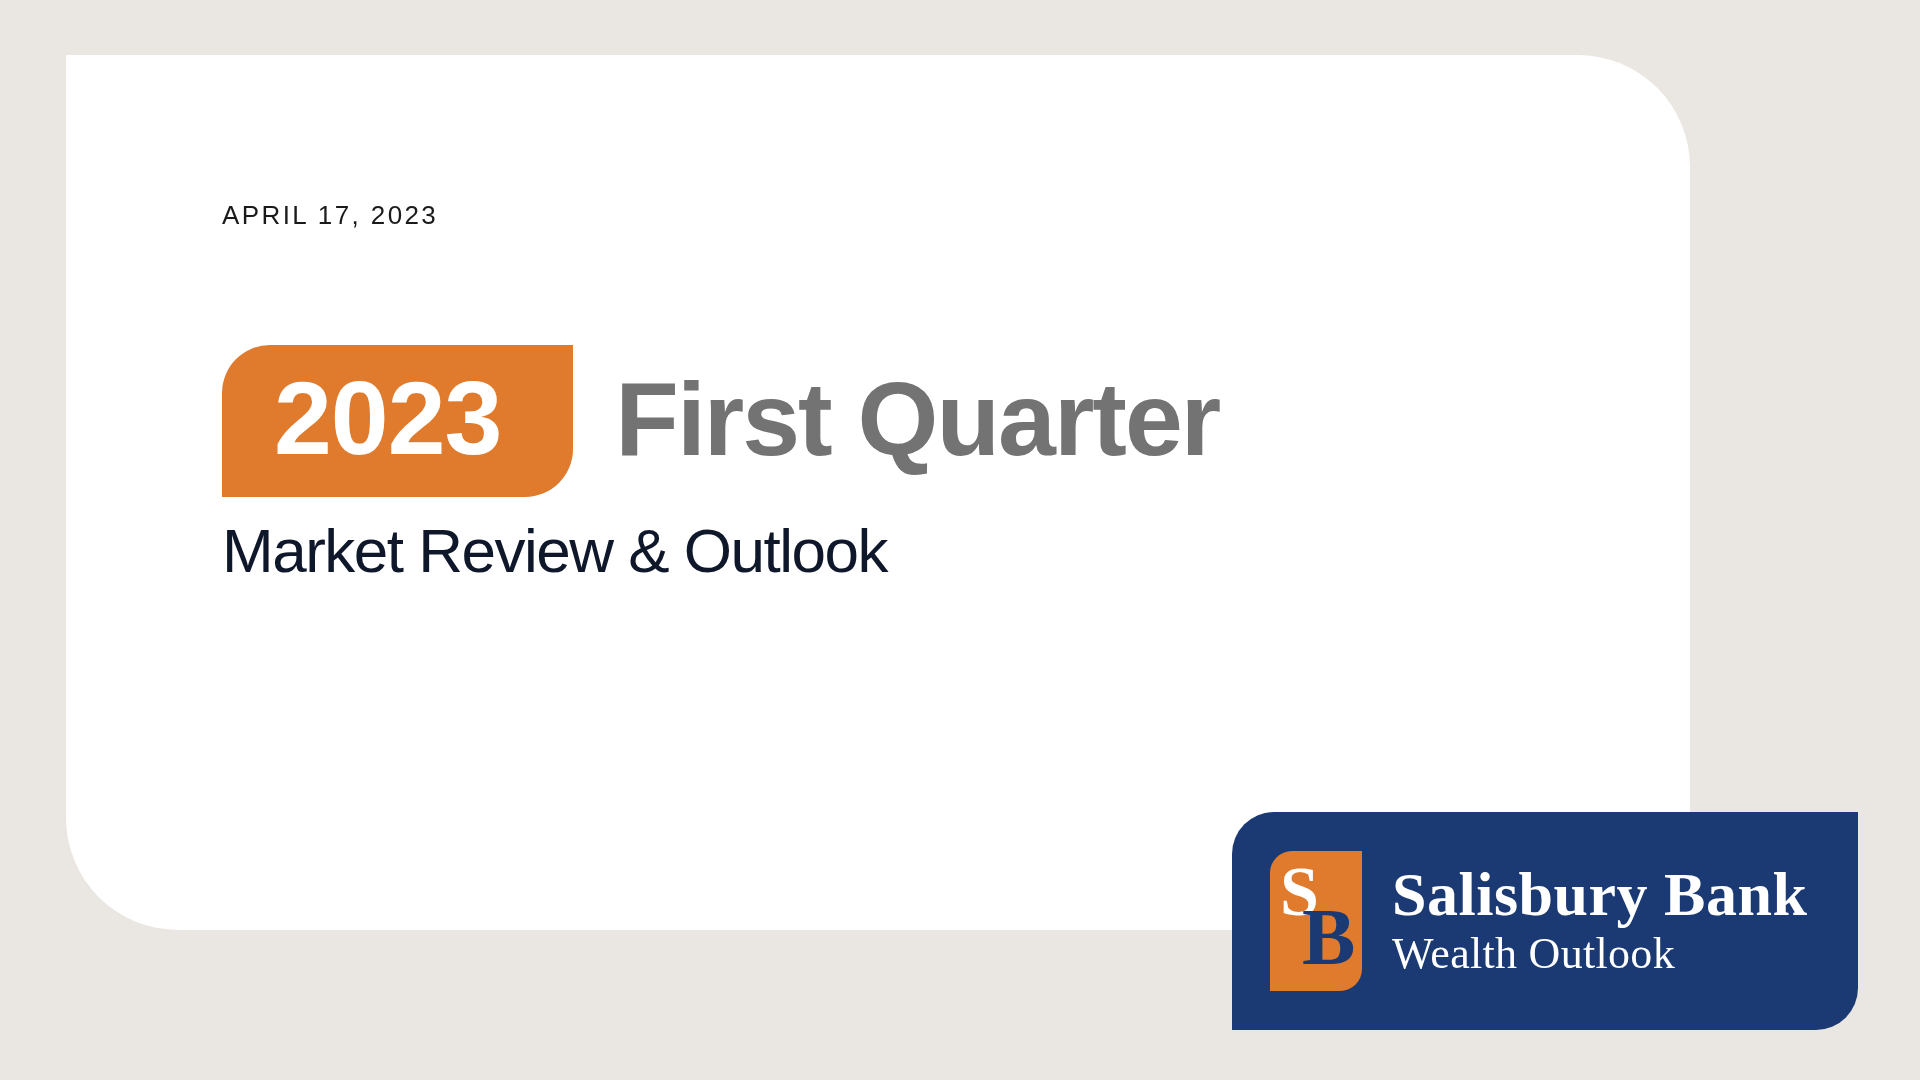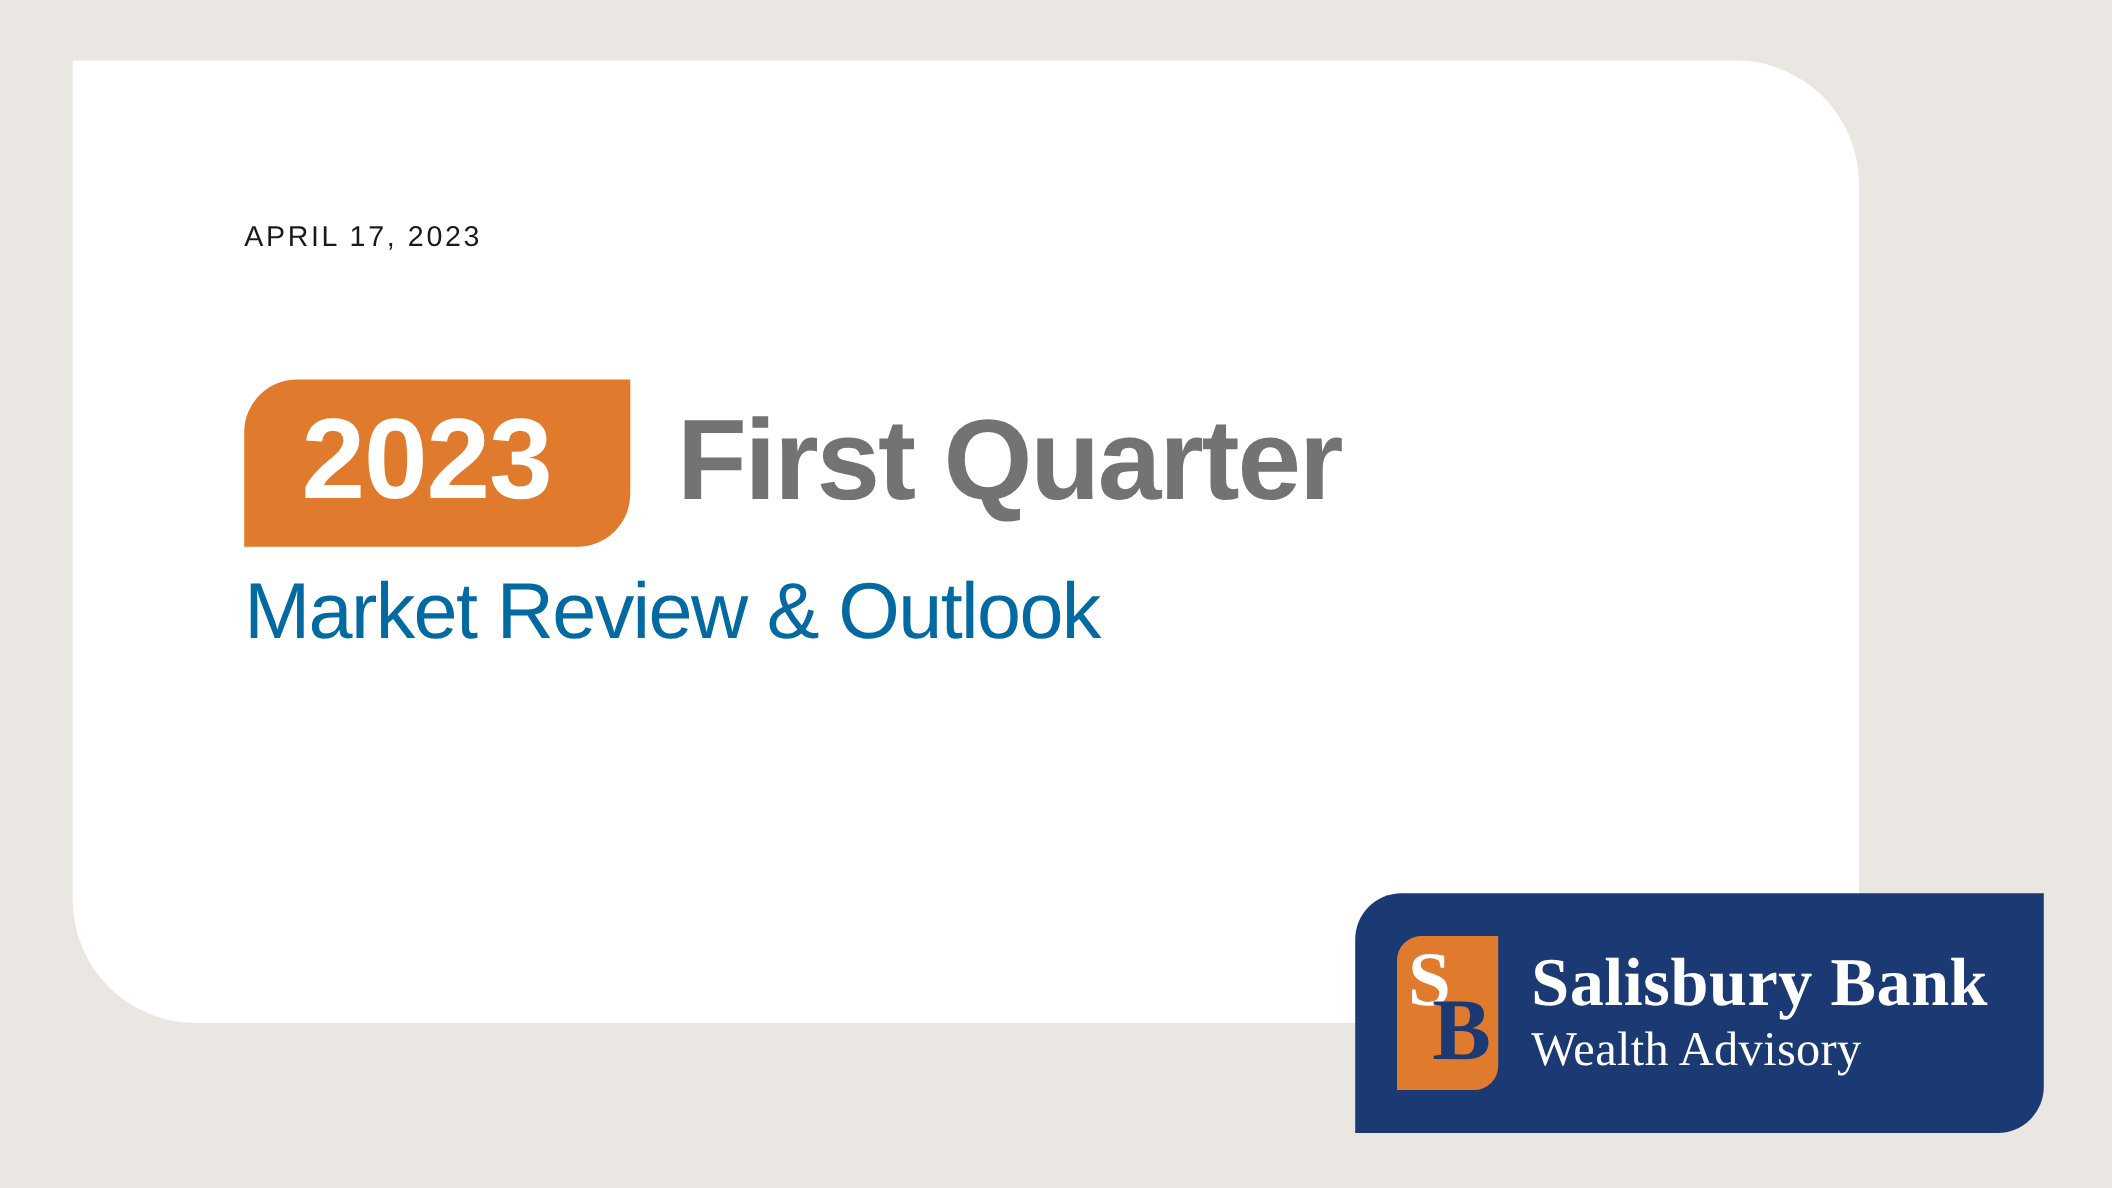--- a/index.html
+++ b/index.html
@@ -83,23 +83,23 @@
     margin-left: 42px;
     position: relative;
     top: -2px;
   }
 
   
   .subtitle {
     position: absolute;
     left: 222px;
     top: 520px;
-    color: #0369a1;
-    font-family: "Liberation Sans", sans-serif;
-    font-size: 72px;
+    color: #0f172a;
+    font-family: "Liberation Sans", sans-serif;
+    font-size: 62px;
     font-weight: 400;
     line-height: 1;
     letter-spacing: -1.5px;
     white-space: nowrap;
   }
 
   
   .logo-block {
     position: absolute;
     left: 1232px;
@@ -185,17 +185,17 @@
 
   <div class="subtitle">Market Review &amp; Outlook</div>
 
   <div class="logo-block">
     <div class="monogram">
       <span class="mono-s">S</span>
       <span class="mono-b">B</span>
     </div>
     <div class="logo-text">
       <div class="logo-name">Salisbury Bank</div>
-      <div class="logo-tagline">Wealth Advisory</div>
+      <div class="logo-tagline">Wealth Outlook</div>
     </div>
   </div>
 
 </div>
 
 </body></html>

